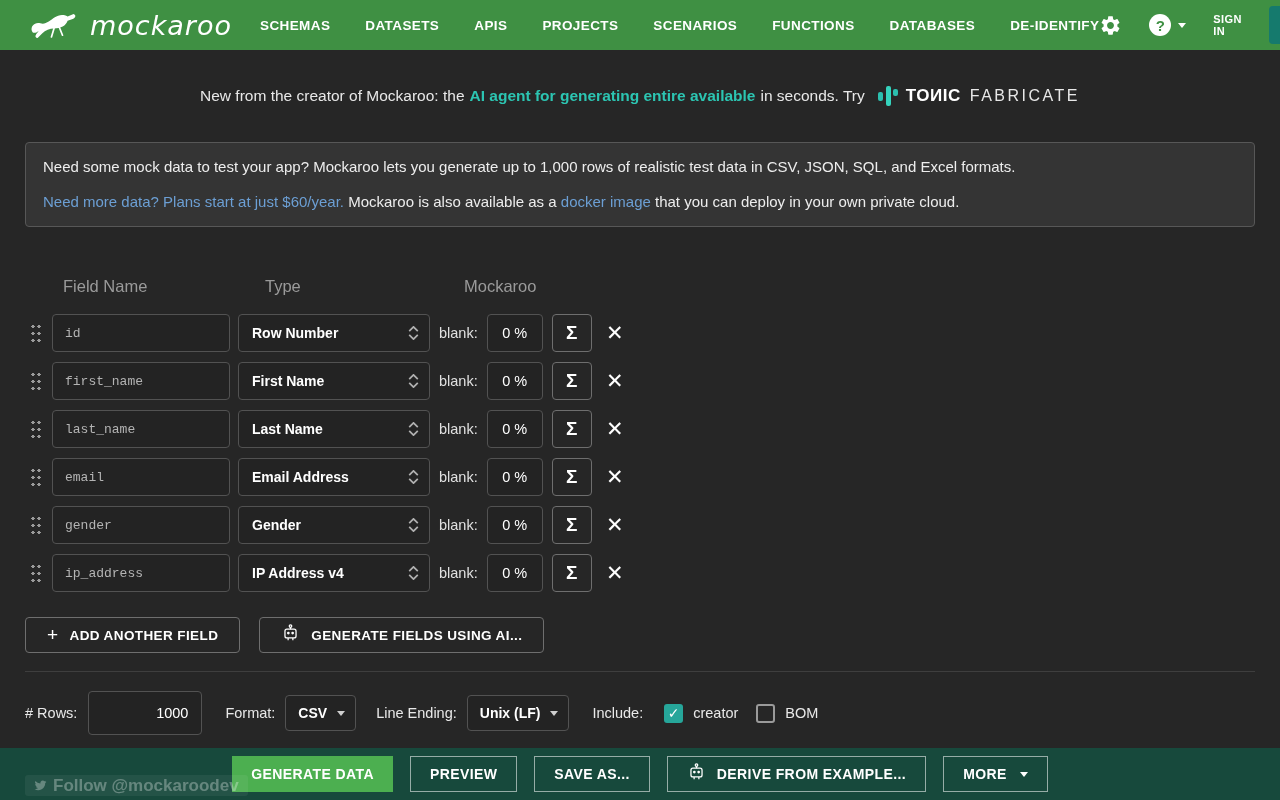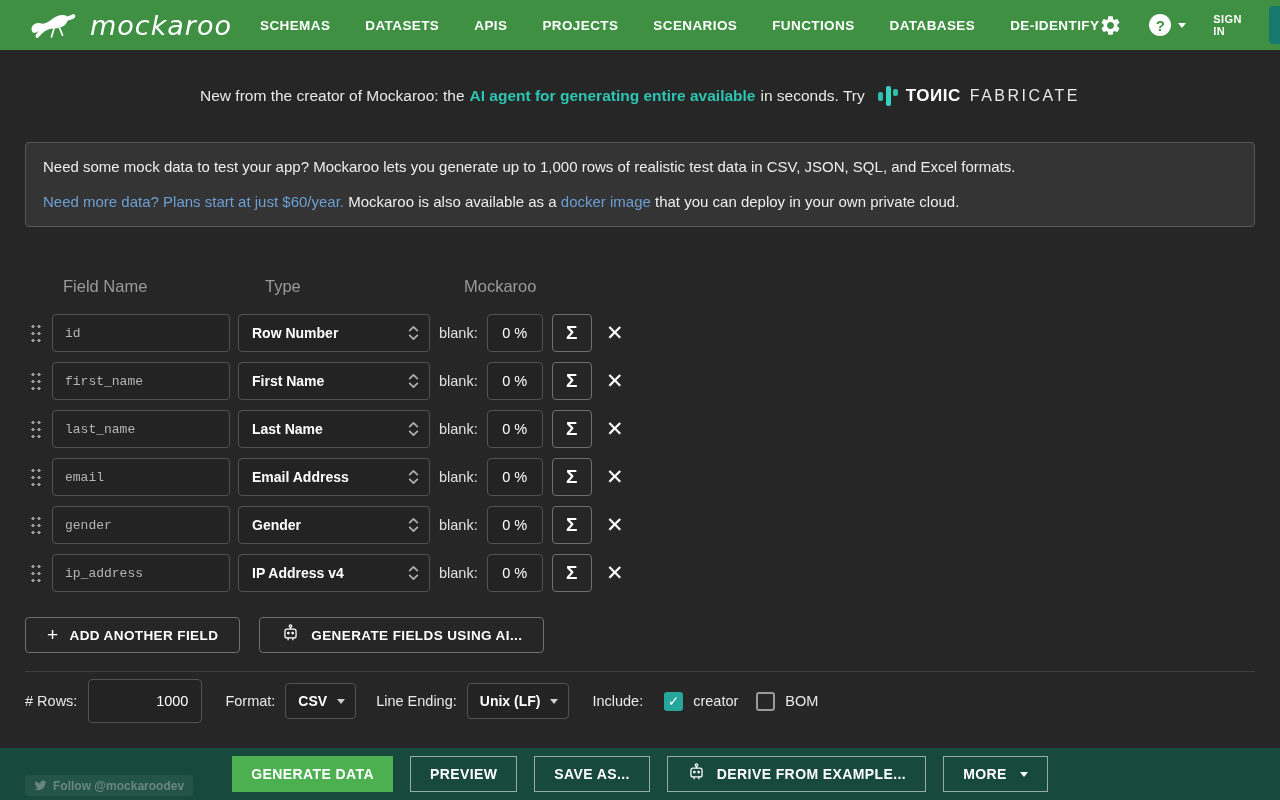--- a/index.html
+++ b/index.html
@@ -109,21 +109,21 @@
   .outline-btn {
     height:36px; background:transparent; border:1px solid #6e6e6e; border-radius:4px;
     color:#fff; font-size:13.5px; font-weight:bold; letter-spacing:.4px; cursor:pointer;
     display:flex; align-items:center; justify-content:center; gap:11px; padding:0 21px;
     font-family:"Liberation Sans", sans-serif;
   }
   .plus-glyph { font-size:19px; font-weight:normal; }
   .robot svg { width:19px; height:19px; stroke:#fff; fill:none; stroke-width:1.6; }
 
   .options-bar {
-    margin-top:18px; border-top:1px solid #3e3e3e; padding-top:7px;
+    margin-top:18px; border-top:1px solid #3e3e3e; padding-top:19px;
     display:flex; align-items:center; font-size:14.5px; color:#e8e8e8;
   }
   .rows-input {
     margin-left:11px; width:114px; height:44px; background:#232323; border:1px solid #525252;
     border-radius:4px; color:#fff; font-size:14.5px; text-align:right; padding-right:13px; outline:none;
   }
   .opt-label-format { margin-left:23px; }
   .mini-select {
     margin-left:10px; height:36px; background:#232323; border:1px solid #525252; border-radius:4px;
     display:flex; align-items:center; justify-content:space-between; padding:0 10px 0 12px;
@@ -149,21 +149,21 @@
     height:36px; border-radius:0; font-size:14px; font-weight:bold; letter-spacing:.4px;
     cursor:pointer; display:flex; align-items:center; justify-content:center; gap:11px;
     padding:3px 19px; font-family:"Liberation Sans", sans-serif;
   }
   .f-primary { background:#4caf50; border:none; color:#fff; }
   .f-outline { background:transparent; border:1px solid rgba(255,255,255,.55); color:#fff; }
   .more-caret { color:#fff; margin-left:2px; }
   .twitter-badge {
     position:absolute; left:25px; bottom:4px; height:21px; padding:0 9px;
     background:rgba(255,255,255,.06); border-radius:3px; display:flex; align-items:center; gap:6px;
-    color:rgba(255,255,255,.30); font-size:12px; font-weight:bold; cursor:pointer;
+    color:rgba(255,255,255,.30); font-size:17px; font-weight:bold; cursor:pointer;
   }
   .twitter-badge svg { width:13px; height:13px; fill:rgba(255,255,255,.30); }
 </style>
 </head>
 <body>
 
 <nav class="topnav">
   <div class="brand">
     <svg viewBox="0 0 60 40">
       <path d="M4 27 C2 21 8 16 14 18 C20 20 25 15 31 11 C35 8 41 7 46 10 L53 7 C56 8 56 11 52 13 L46 15 C44 21 38 24 30 24 C25 24 20 26 16 30 L11 35 C9 36 7 34 9 31 L12 27 C8 30 5 30 4 27 Z" fill="#fff"></path>

